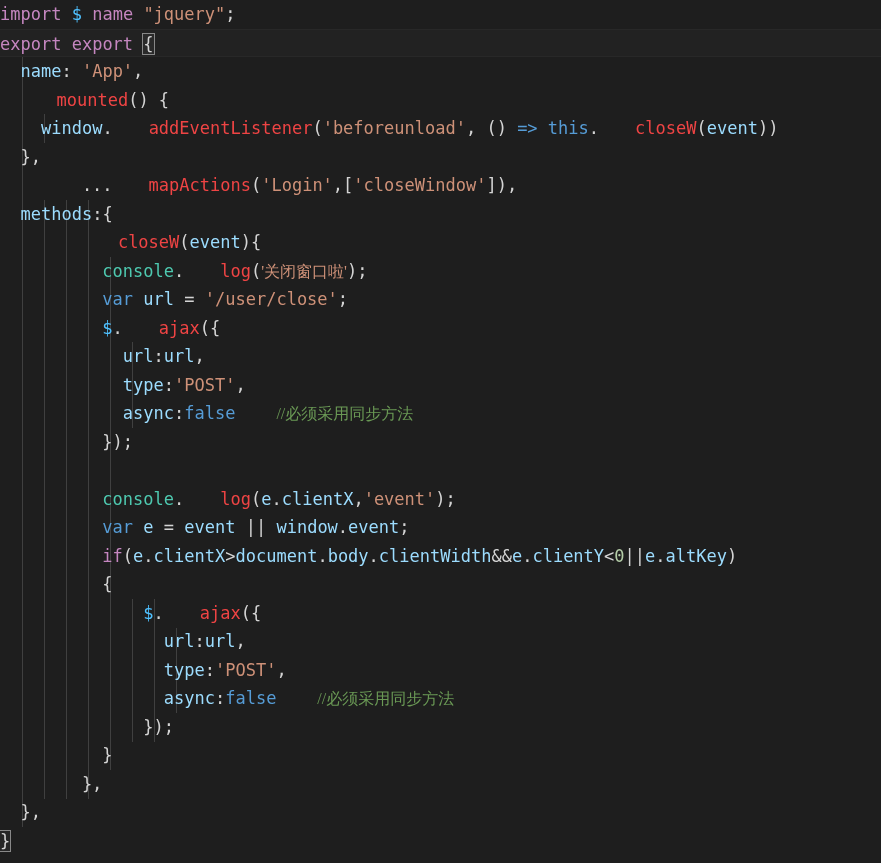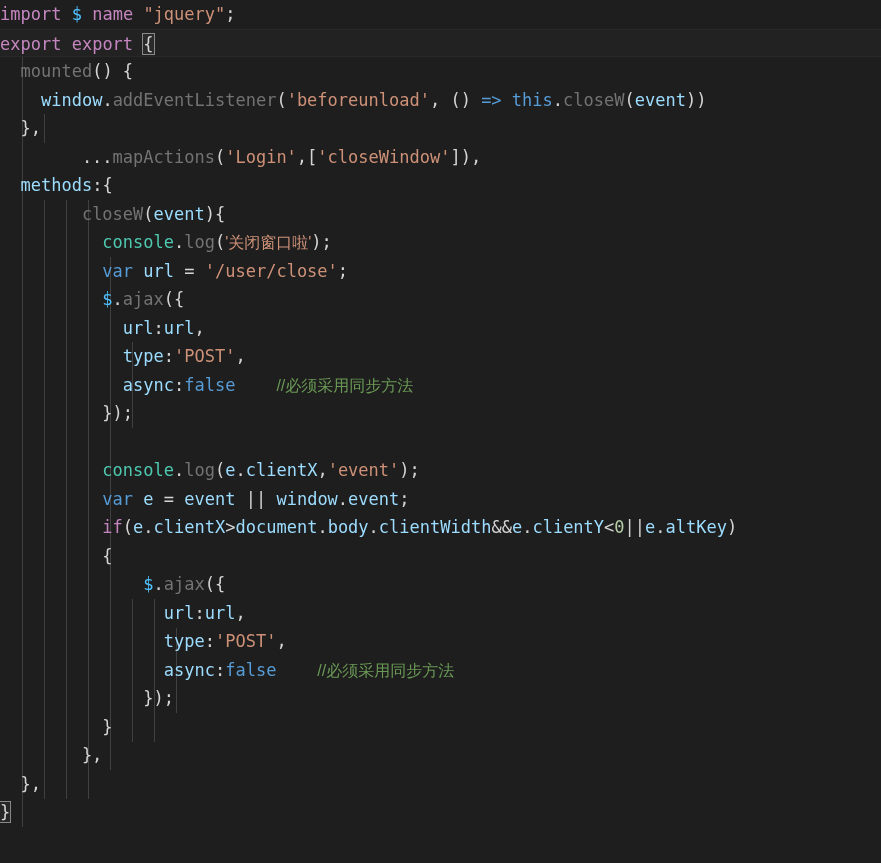--- a/index.html
+++ b/index.html
@@ -49,32 +49,32 @@
   .line.current {
     background: #222222;
     border-top: 1px solid #282828;
     border-bottom: 1px solid #282828;
     height: 28.53px;
   }
   
   .kw      { color: #C586C0; }   
   .ctrl    { color: #569CD6; }   
   .var     { color: #9CDCFE; }   
-  .fn      { color: #737373; }   
+  .fn      { color: #ef4444; margin-left: 36px; }   
   .str     { color: #CE9178; }   
   .cls     { color: #4EC9B0; }   
   .num     { color: #B5CEA8; }   
   .cmt     { color: #6A9955; }   
   .pl      { color: #D4D4D4; }
   .dollar  { color: #4FC1FF; }
   .bmatch  {
     outline: 1px solid #888888;
     background: rgba(255,255,255,0.04);
   }
-  .cn { font-family: Liberation Sans, sans-serif; font-size: 16px; }
+  .cn { font-family: Liberation Serif, serif; font-size: 16px; }
 </style>
 </head>
 <body>
 
 <div id="editor">
 
   <div id="guides">
       <div class="guide" style="left: 22px; top: 57.06px; height: 28.53px;"></div>
       <div class="guide" style="left: 22px; top: 85.59px; height: 28.53px;"></div>
       <div class="guide" style="left: 22px; top: 114.12px; height: 28.53px;"></div>
@@ -201,20 +201,21 @@
       <div class="guide" style="left: 88px; top: 770.31px; height: 28.53px;"></div>
       <div class="guide" style="left: 22px; top: 798.84px; height: 28.53px;"></div>
     </div>
 
   <div id="lines">
 
     <div class="line"><span class="kw">import</span><span class="pl"> </span><span class="dollar">$</span><span class="pl"> </span><span class="kw">name</span><span class="pl"> </span><span class="str">"jquery"</span><span class="pl">;</span></div>
 
     <div class="line current"><span class="kw">export</span><span class="pl"> </span><span class="kw">export</span><span class="pl"> </span><span class="pl bmatch">{</span></div>
 
+    <div class="line"><span class="pl">  </span><span class="var">name</span><span class="pl">: </span><span class="str">'App'</span><span class="pl">,</span></div>
 
     <div class="line"><span class="pl">  </span><span class="fn">mounted</span><span class="pl">() {</span></div>
 
     <div class="line"><span class="pl">    </span><span class="var">window</span><span class="pl">.</span><span class="fn">addEventListener</span><span class="pl">(</span><span class="str">'beforeunload'</span><span class="pl">, () </span><span class="ctrl">=&gt;</span><span class="pl"> </span><span class="ctrl">this</span><span class="pl">.</span><span class="fn">closeW</span><span class="pl">(</span><span class="var">event</span><span class="pl">))</span></div>
 
     <div class="line"><span class="pl">  },</span></div>
 
     <div class="line"><span class="pl">        ...</span><span class="fn">mapActions</span><span class="pl">(</span><span class="str">'Login'</span><span class="pl">,[</span><span class="str">'closeWindow'</span><span class="pl">]),</span></div>
 
     <div class="line"><span class="pl">  </span><span class="var">methods</span><span class="pl">:{</span></div>

